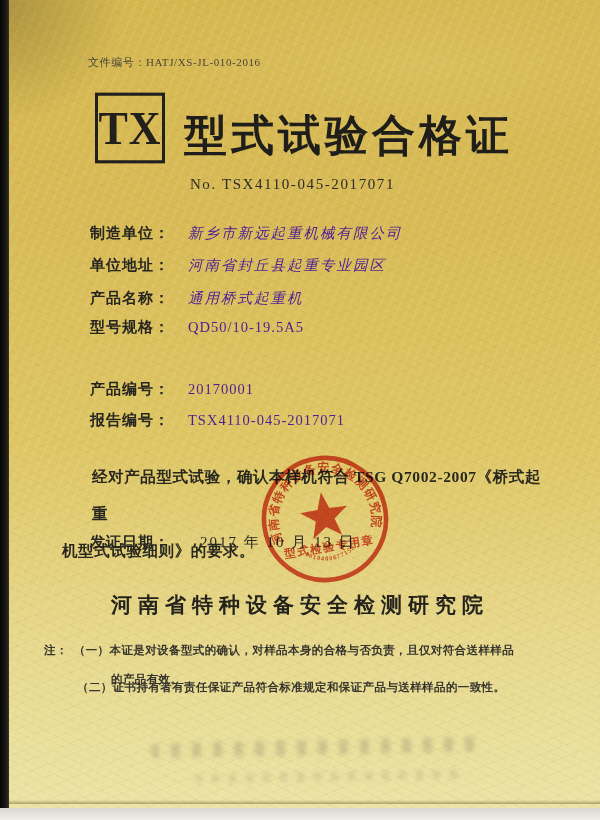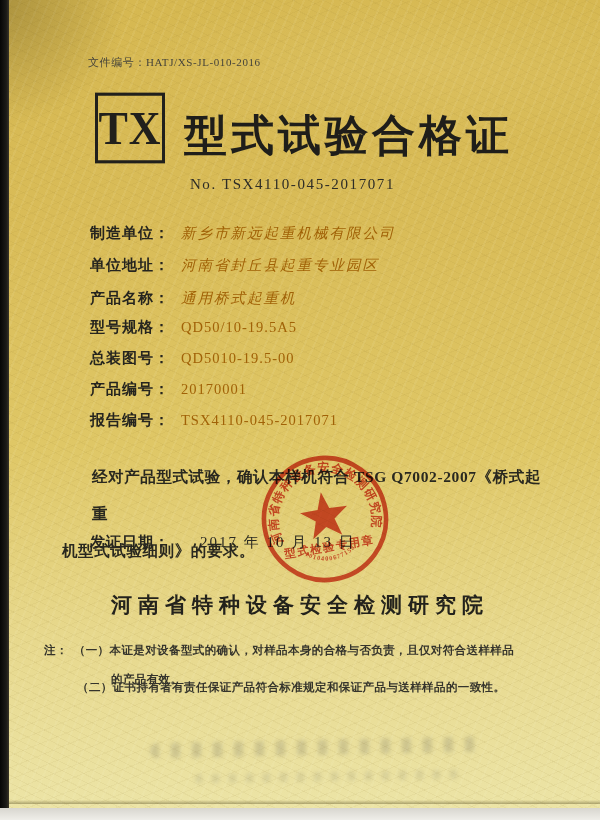--- a/index.html
+++ b/index.html
@@ -51,21 +51,21 @@
     position:absolute;left:184px;top:107px;white-space:nowrap;
     font-size:43px;font-weight:700;letter-spacing:4px;color:#1f1e1a;
   }
   .cert-no{
     position:absolute;left:0;top:176px;width:585px;text-align:center;
     font-size:15px;letter-spacing:1.6px;color:#2d2c26;white-space:nowrap;
   }
   
   .field-row{position:absolute;left:90px;white-space:nowrap;}
   .field-label{font-size:15px;font-weight:700;color:#26251f;letter-spacing:1px;}
-  .field-value{font-size:14.5px;color:#a16207;margin-left:7px;letter-spacing:1px;}
+  .field-value{font-size:14.5px;color:#4c1d95;margin-left:14px;letter-spacing:1px;}
   .kai{font-style:italic;letter-spacing:2px;}
   
   .statement{
     position:absolute;left:62px;top:458px;width:480px;
     font-size:15.5px;font-weight:600;line-height:37px;color:#29281f;
     letter-spacing:0.6px;
   }
   .statement .indent{padding-left:30px;display:block;}
   .date-row{position:absolute;left:90px;top:533px;white-space:nowrap;}
   .date-label{font-size:15px;font-weight:700;letter-spacing:1px;}
@@ -124,24 +124,20 @@
     <span class="field-value kai">通用桥式起重机</span>
   </div>
   <div class="field-row" style="top:256px">
     <span class="field-label">单位地址：</span>
     <span class="field-value kai">河南省封丘县起重专业园区</span>
   </div>
   <div class="field-row" style="top:318px">
     <span class="field-label">型号规格：</span>
     <span class="field-value">QD50/10-19.5A5</span>
   </div>
-  <div class="field-row" style="top:349px">
-    <span class="field-label">总装图号：</span>
-    <span class="field-value">QD5010-19.5-00</span>
-  </div>
   <div class="field-row" style="top:380px">
     <span class="field-label">产品编号：</span>
     <span class="field-value">20170001</span>
   </div>
   <div class="field-row" style="top:411px">
     <span class="field-label">报告编号：</span>
     <span class="field-value">TSX4110-045-2017071</span>
   </div>
 
   <div class="statement">

